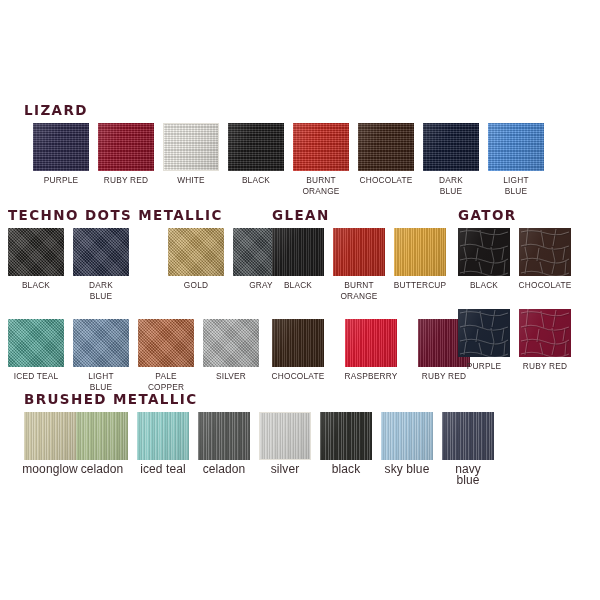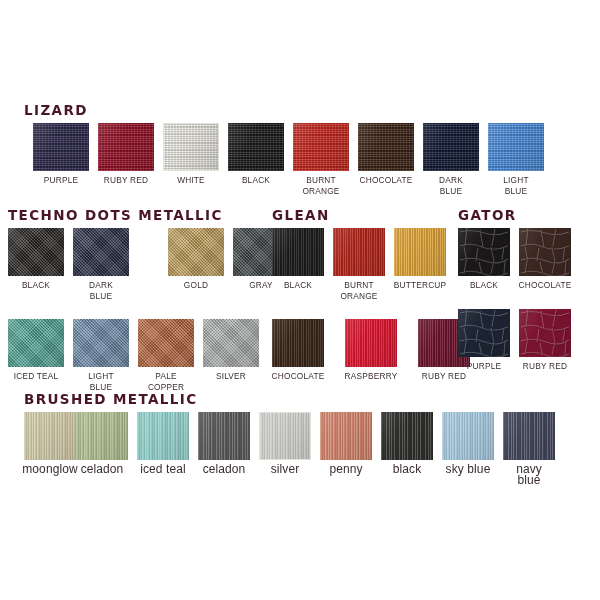--- a/index.html
+++ b/index.html
@@ -410,27 +410,20 @@
           <div class="swatch-label label-lower" style="color: rgb(59, 45, 47);">celadon</div>
         </div>
         <div class="swatch-cell" style="width: 52px; margin-left: 9px;">
           <div class="swatch" style="width: 52px; height: 48px; background: rgb(205, 205, 202); border: 1px solid rgb(227, 224, 216);">
             <div class="tex tex-brushed"></div>
             <div class="swatch-sheen"></div>
           </div>
           <div class="swatch-label label-lower" style="color: rgb(59, 45, 47);">silver</div>
         </div>
         <div class="swatch-cell" style="width: 52px; margin-left: 9px;">
-          <div class="swatch" style="width: 52px; height: 48px; background: rgb(204, 128, 105);">
-            <div class="tex tex-brushed"></div>
-            <div class="swatch-sheen"></div>
-          </div>
-          <div class="swatch-label label-lower" style="color: rgb(59, 45, 47);">penny</div>
-        </div>
-        <div class="swatch-cell" style="width: 52px; margin-left: 9px;">
           <div class="swatch" style="width: 52px; height: 48px; background: rgb(46, 47, 43);">
             <div class="tex tex-brushed"></div>
             <div class="swatch-sheen"></div>
           </div>
           <div class="swatch-label label-lower" style="color: rgb(59, 45, 47);">black</div>
         </div>
         <div class="swatch-cell" style="width: 52px; margin-left: 9px;">
           <div class="swatch" style="width: 52px; height: 48px; background: rgb(163, 196, 218);">
             <div class="tex tex-brushed"></div>
             <div class="swatch-sheen"></div>

